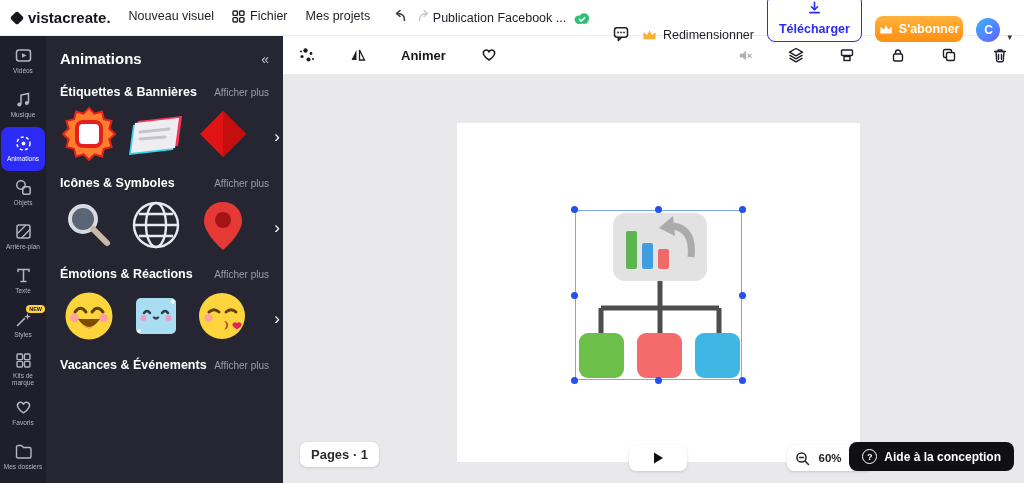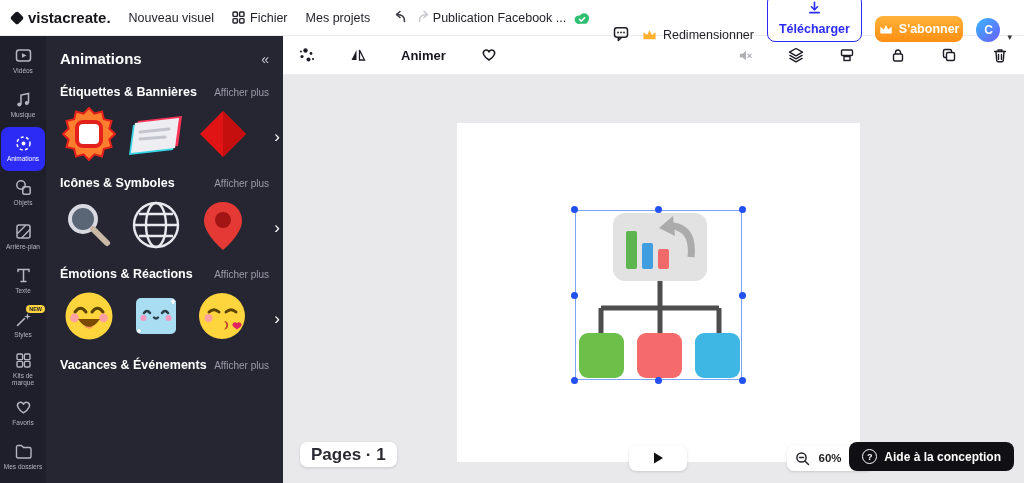--- a/index.html
+++ b/index.html
@@ -5,21 +5,21 @@
   html,body{margin:0;padding:0;}
   body{width:1024px;height:483px;position:relative;overflow:hidden;
        font-family:"Liberation Sans",sans-serif;background:#e9e9ec;
        -webkit-font-smoothing:antialiased;}
   svg{display:block;}
 
   
   .topbar{position:absolute;left:0;top:0;right:0;height:36px;background:#fff;
           display:flex;align-items:center;padding:0 12px;box-sizing:border-box;
           border-bottom:1px solid #ececef;z-index:20;}
-  .tb-left{display:flex;align-items:center;gap:18px;}
+  .tb-left{display:flex;align-items:flex-start;gap:18px;}
   .logo{display:flex;align-items:center;gap:6px;font-weight:700;font-size:15px;color:#15151c;}
   .logo-mark{width:10px;height:10px;background:#15151c;transform:rotate(45deg);border-radius:2px;}
   .tb-link{font-size:12.5px;color:#1e1e26;display:flex;align-items:center;gap:5px;cursor:default;}
   .histbtns{display:flex;align-items:center;gap:10px;margin-left:4px;}
   .tb-center{position:absolute;left:50%;top:0;height:36px;transform:translateX(-50%);
              display:flex;align-items:center;gap:7px;font-size:12.5px;color:#1e1e26;}
   .tb-right{margin-left:auto;display:flex;align-items:flex-end;gap:13px;}
   .resize{display:flex;align-items:center;gap:6px;font-size:12.5px;color:#1e1e26;}
   .btn-dl{display:flex;gap:7px;align-items:center;border:1.5px solid #2b2bf5;color:#2b2bf5;
           border-radius:8px;padding:5px 11px;font-size:12.5px;font-weight:700;background:#fff;flex-direction:column;}
@@ -68,21 +68,21 @@
   .artboard{position:absolute;left:174px;top:48px;width:403px;height:339px;background:#fff;}
   .sel{position:absolute;left:292px;top:135px;width:167px;height:170px;border:1.5px solid #7ea4f8;box-sizing:border-box;}
   .sel > svg{position:absolute;left:0;top:0;}
   .h{position:absolute;width:7px;height:7px;border-radius:50%;background:#2350f0;}
   .h.tl{left:-5px;top:-5px}.h.tm{left:50%;margin-left:-3.5px;top:-5px}.h.tr{right:-5px;top:-5px}
   .h.ml{left:-5px;top:50%;margin-top:-3.5px}.h.mr{right:-5px;top:50%;margin-top:-3.5px}
   .h.bl{left:-5px;bottom:-5px}.h.bm{left:50%;margin-left:-3.5px;bottom:-5px}.h.br{right:-5px;bottom:-5px}
 
   .pill{position:absolute;background:#fff;border-radius:7px;box-shadow:0 1px 3px rgba(0,0,0,.14);
         display:flex;align-items:center;justify-content:center;box-sizing:border-box;}
-  .pages{left:17px;top:367px;height:25px;padding:0 11px;font-size:17px;color:#2a2a33;font-weight:700;}
+  .pages{left:17px;top:367px;height:25px;padding:0 11px;font-size:13px;color:#2a2a33;font-weight:700;}
   .play{left:346px;top:370px;width:58px;height:26px;}
   .zoom{left:504px;top:370px;width:86px;height:26px;gap:8px;font-size:11.5px;font-weight:700;color:#222;}
   .help{position:absolute;right:10px;top:367px;height:29px;background:#101014;color:#fff;border-radius:8px;
         padding:0 13px;display:flex;align-items:center;gap:7px;font-size:12px;font-weight:600;}
   .qmark{width:13px;height:13px;border:1.2px solid #fff;border-radius:50%;font-size:9px;
          display:flex;align-items:center;justify-content:center;}
 </style>
 </head>
 <body>
 

